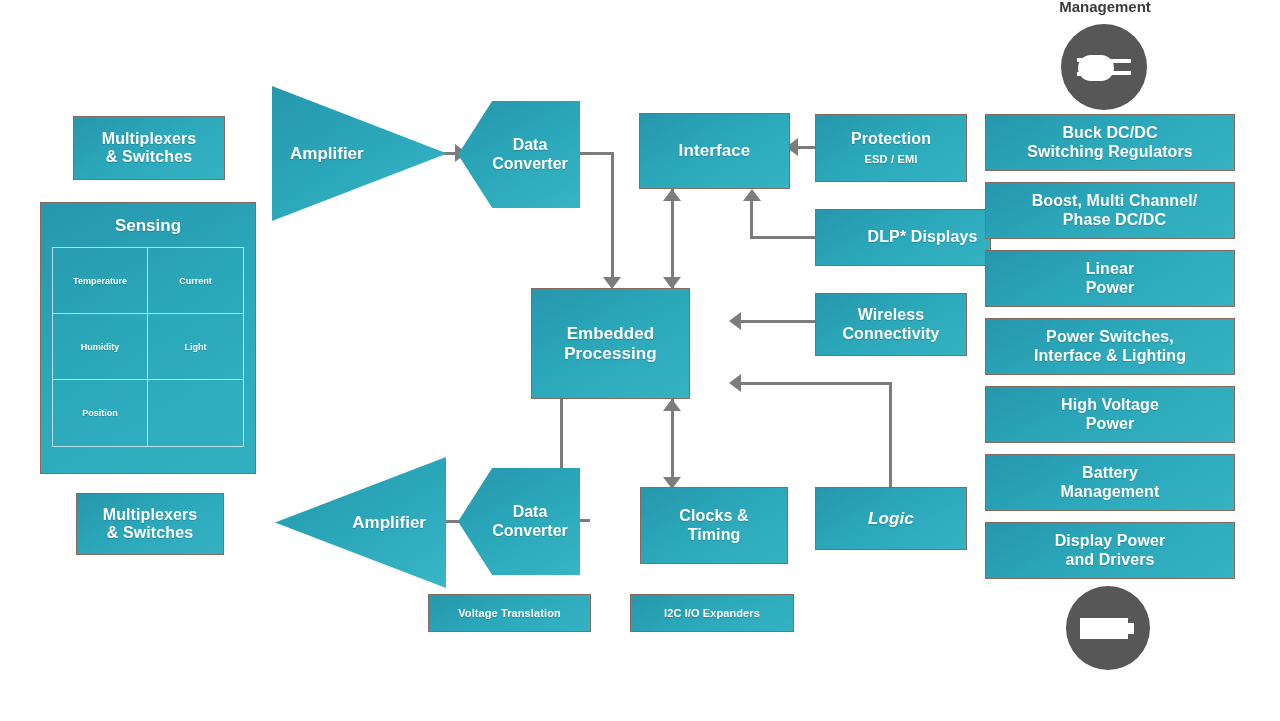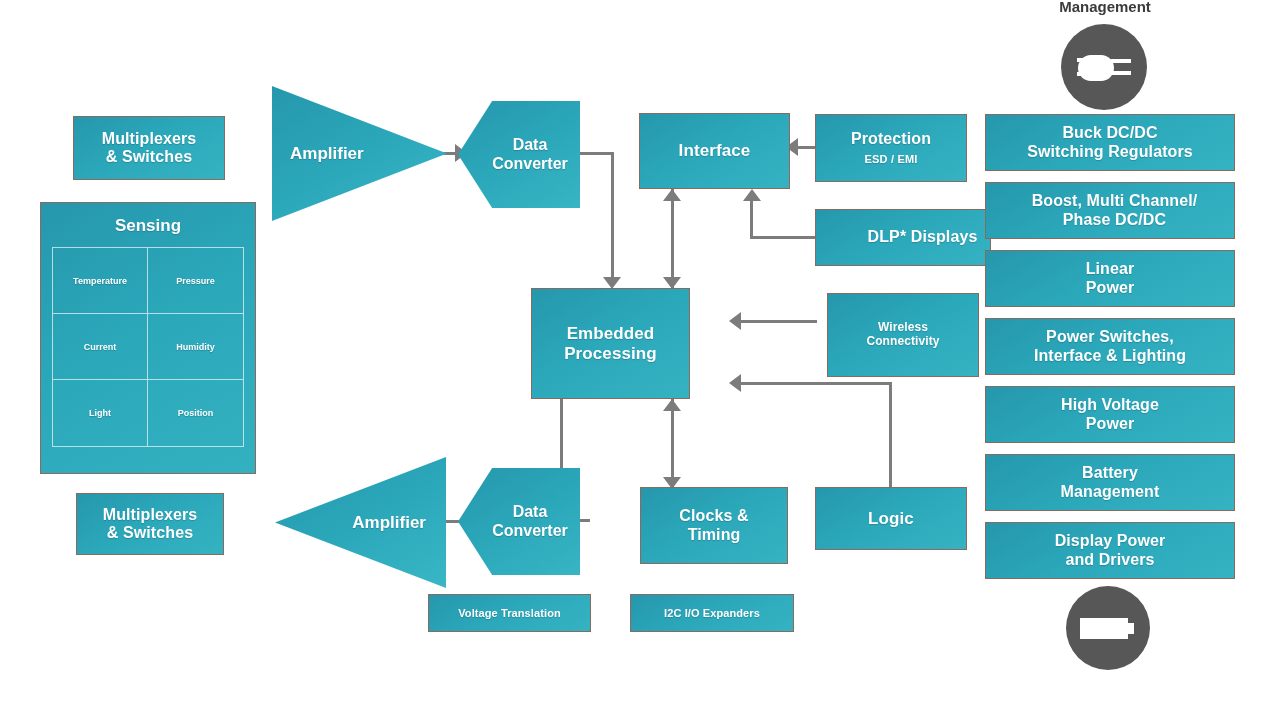--- a/index.html
+++ b/index.html
@@ -172,21 +172,20 @@
 
   <div class="blk" style="left:73px; top:116px; width:152px; height:64px; font-size:16px;">
     <span>Multiplexers</span>
     <span>&amp; Switches</span>
   </div>
 
   <div id="sensing-panel" style="left:40px; top:202px; width:216px; height:272px;">
     <div id="sensing-title">Sensing</div>
     <div id="sensing-grid">
       <div class="sense-cell">Temperature</div>
-      <div class="sense-cell">Pressure</div>
       <div class="sense-cell">Current</div>
       <div class="sense-cell">Humidity</div>
       <div class="sense-cell">Light</div>
       <div class="sense-cell">Position</div>
     </div>
   </div>
 
   <div class="blk" style="left:76px; top:493px; width:148px; height:62px; font-size:16px;">
     <span>Multiplexers</span>
     <span>&amp; Switches</span>
@@ -230,21 +229,21 @@
   <div class="arrowhead ah-left" style="left:786px; top:138px;"></div>
 
   <div class="blk" style="left:815px; top:209px; width:176px; height:57px; font-size:16px;padding-left:39px;">
     <span>DLP* Displays</span>
   </div>
 
   <div class="seg" style="left:750px; top:236px; width:67px; height:3px;"></div>
   <div class="seg" style="left:750px; top:201px; width:3px; height:38px;"></div>
   <div class="arrowhead ah-up" style="left:743px; top:189px;"></div>
 
-  <div class="blk" style="left:815px; top:293px; width:152px; height:84px; font-size:12px;margin-left:12px;">
+  <div class="blk" style="left:815px; top:293px; width:152px; height:63px; font-size:16px;">
     <span>Wireless</span>
     <span>Connectivity</span>
   </div>
 
   <div class="seg" style="left:740px; top:320px; width:77px; height:3px;"></div>
   <div class="arrowhead ah-left" style="left:729px; top:312px;"></div>
 
   <div class="tri-left" style="left:275px; top:457px; width:171px; height:131px; font-size:17px; padding-right:20px;">
     <span>Amplifier</span>
   </div>
@@ -263,21 +262,21 @@
 
   <div class="blk" style="left:640px; top:487px; width:148px; height:77px; font-size:16px;">
     <span>Clocks &amp;</span>
     <span>Timing</span>
   </div>
 
   <div class="seg" style="left:671px; top:399px; width:3px; height:90px;"></div>
   <div class="arrowhead ah-up" style="left:663px; top:399px;"></div>
   <div class="arrowhead ah-down" style="left:663px; top:477px;"></div>
 
-  <div class="blk" style="left:815px; top:487px; width:152px; height:63px; font-size:17px;">
+  <div class="blk" style="left:815px; top:487px; width:152px; height:63px; font-size:17px;font-style:italic;">
     <span>Logic</span>
   </div>
 
   <div class="seg" style="left:889px; top:382px; width:3px; height:107px;"></div>
   <div class="seg" style="left:740px; top:382px; width:152px; height:3px;"></div>
   <div class="arrowhead ah-left" style="left:729px; top:374px;"></div>
 
   <div class="blk" style="left:428px; top:594px; width:163px; height:38px; font-size:11px;">
     <span>Voltage Translation</span>
   </div>

